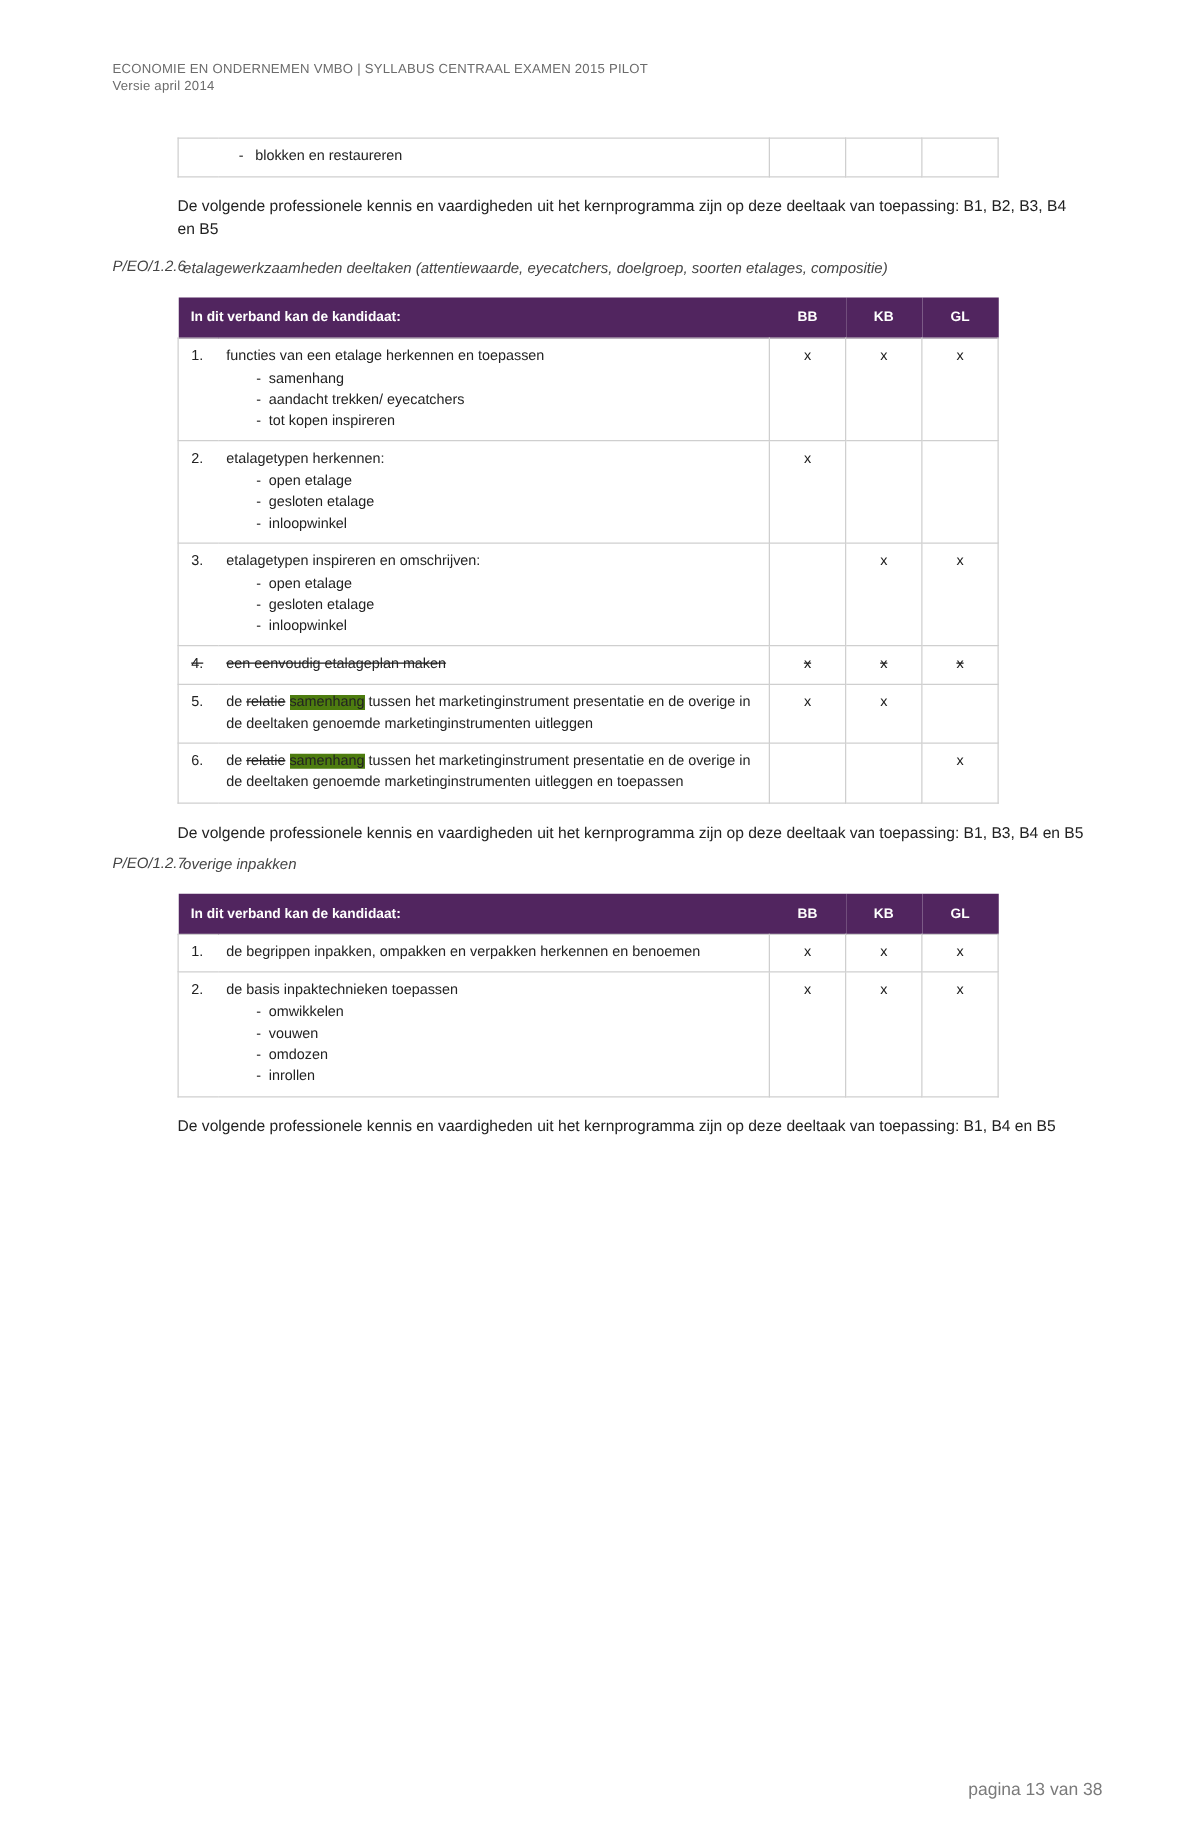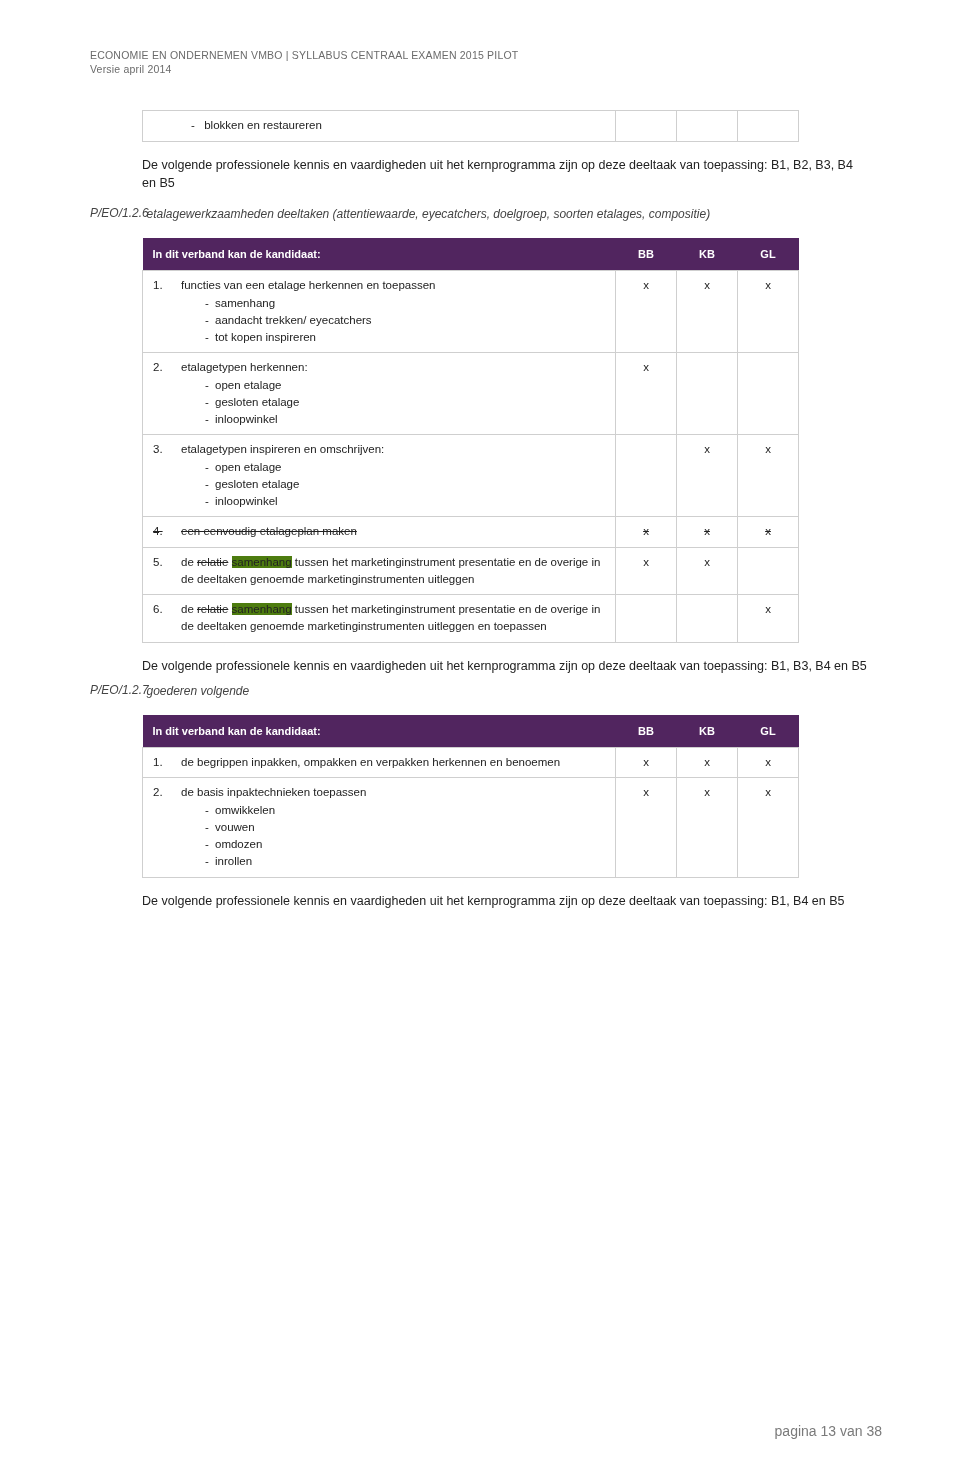--- a/index.html
+++ b/index.html
@@ -230,21 +230,21 @@
           <td class="chk"></td>
           <td class="chk">x</td>
         </tr>
       </tbody>
     </table>
 
     <p class="para">De volgende professionele kennis en vaardigheden uit het kernprogramma zijn op deze deeltaak van toepassing: B1, B3, B4 en B5</p>
 
     <div>
       <span class="section-code">P/EO/1.2.7</span>
-      <span class="section-title">goederen volgende</span>
+      <span class="section-title">overige inpakken</span>
     </div>
 
     <table class="candidate">
       <thead>
         <tr>
           <th colspan="2">In dit verband kan de kandidaat:</th>
           <th class="col-check">BB</th>
           <th class="col-check">KB</th>
           <th class="col-check">GL</th>
         </tr>

